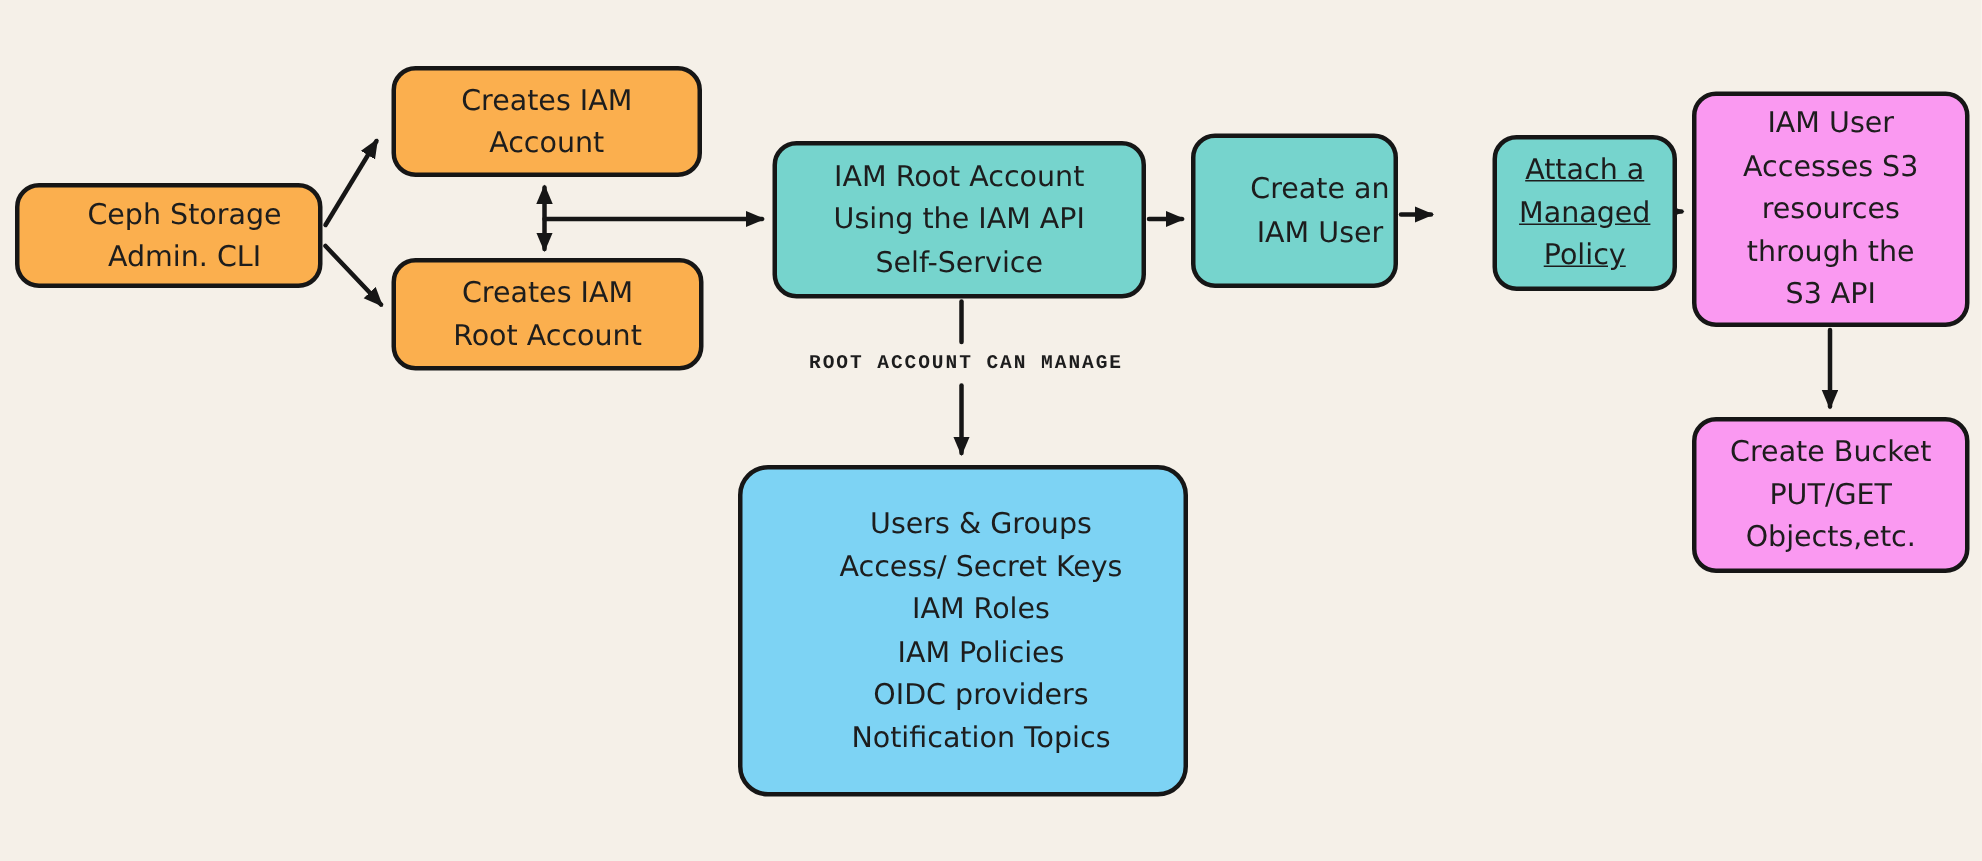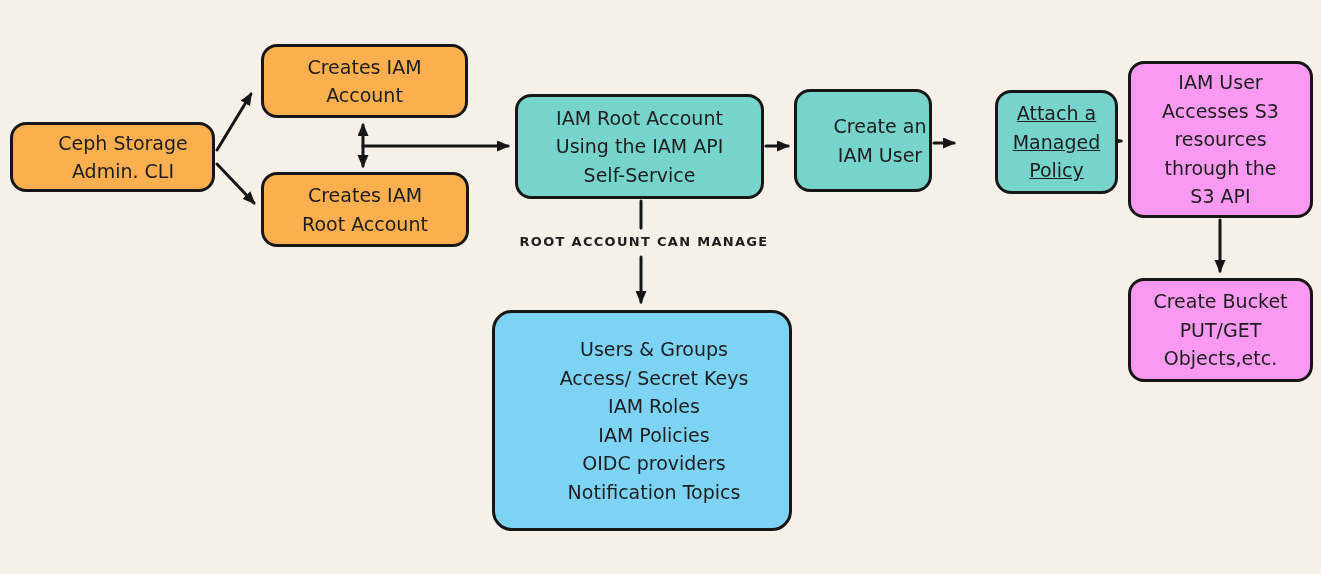--- a/index.html
+++ b/index.html
@@ -38,20 +38,21 @@
   .edge-label {
     position: absolute;
     left: 514px;
     top: 234px;
     width: 260px;
     text-align: center;
     font-size: 13px;
     font-weight: bold;
     letter-spacing: 1.3px;
     color: #1d1d1d;
+    font-family: Liberation Mono, monospace;
   }
   svg.arrows {
     position: absolute;
     left: 0; top: 0;
     width: 1321px;
     height: 574px;
     pointer-events: none;
   }
   svg.arrows line {
     stroke: #161616;

